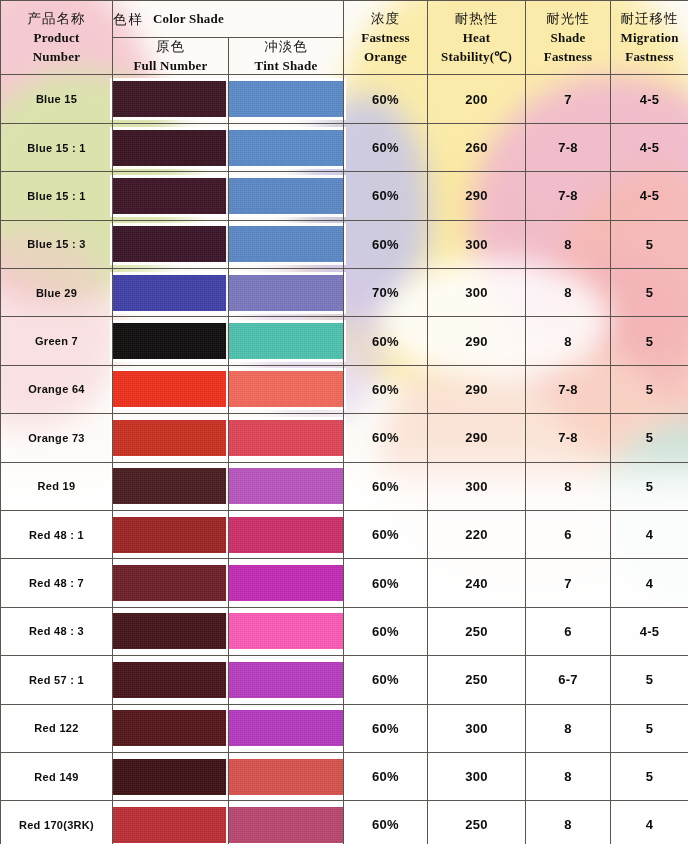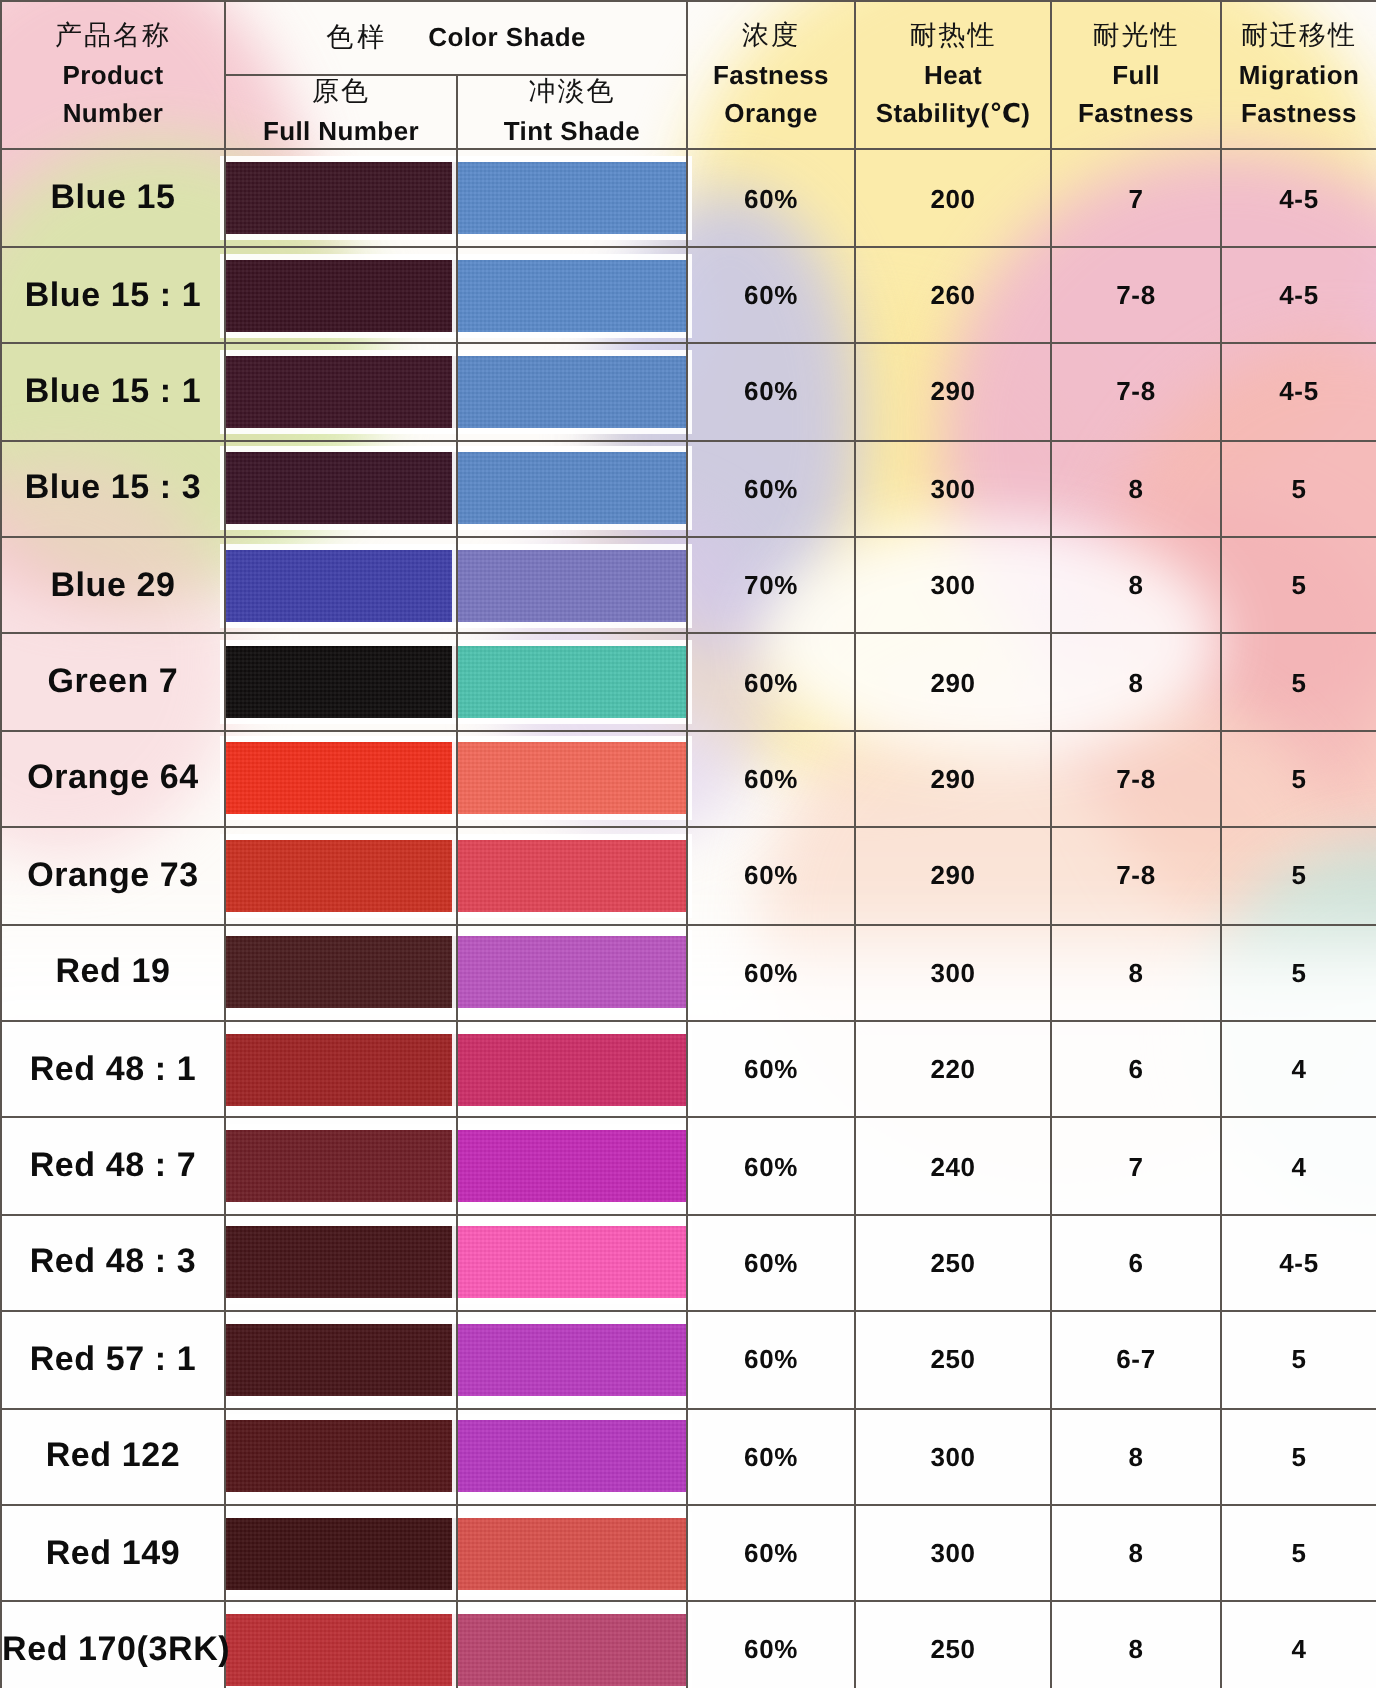--- a/index.html
+++ b/index.html
@@ -79,29 +79,30 @@
     letter-spacing: 1px;
     line-height: 1.25;
     color: #151515;
   }
   .hdr-en {
     font-size: 13px;
     font-weight: bold;
     line-height: 1.35;
     letter-spacing: .2px;
     color: #101010;
+    font-family: Liberation Serif, serif;
   }
   .hdr-stack { display:flex; flex-direction:column; align-items:center; justify-content:flex-start; gap:2px; }
-  .hdr-colorshade { display:flex; align-items:center; justify-content:center; gap:20px; }
+  .hdr-colorshade { display:flex; align-items:center; justify-content:flex-start; gap:9px; }
   .hdr-colorshade .hdr-cn { letter-spacing:2px; }
 
   
   tbody tr { height: 48.4px; }
   .prod {
-    font-size: 17px;
+    font-size: 11px;
     font-weight: bold;
     letter-spacing: .3px;
     white-space: nowrap;
     margin-left: 16px;
   }
   .val {
     font-size: 13px;
     font-weight: bold;
     letter-spacing: .3px;
   }
@@ -171,21 +172,21 @@
         <td rowspan="2">
           <div class="hdr-stack">
             <span class="hdr-cn">耐热性</span>
             <span class="hdr-en">Heat</span>
             <span class="hdr-en">Stability(℃)</span>
           </div>
         </td>
         <td rowspan="2">
           <div class="hdr-stack">
             <span class="hdr-cn">耐光性</span>
-            <span class="hdr-en">Full</span>
+            <span class="hdr-en">Shade</span>
             <span class="hdr-en">Fastness</span>
           </div>
         </td>
         <td rowspan="2">
           <div class="hdr-stack">
             <span class="hdr-cn">耐迁移性</span>
             <span class="hdr-en">Migration</span>
             <span class="hdr-en">Fastness</span>
           </div>
         </td>

